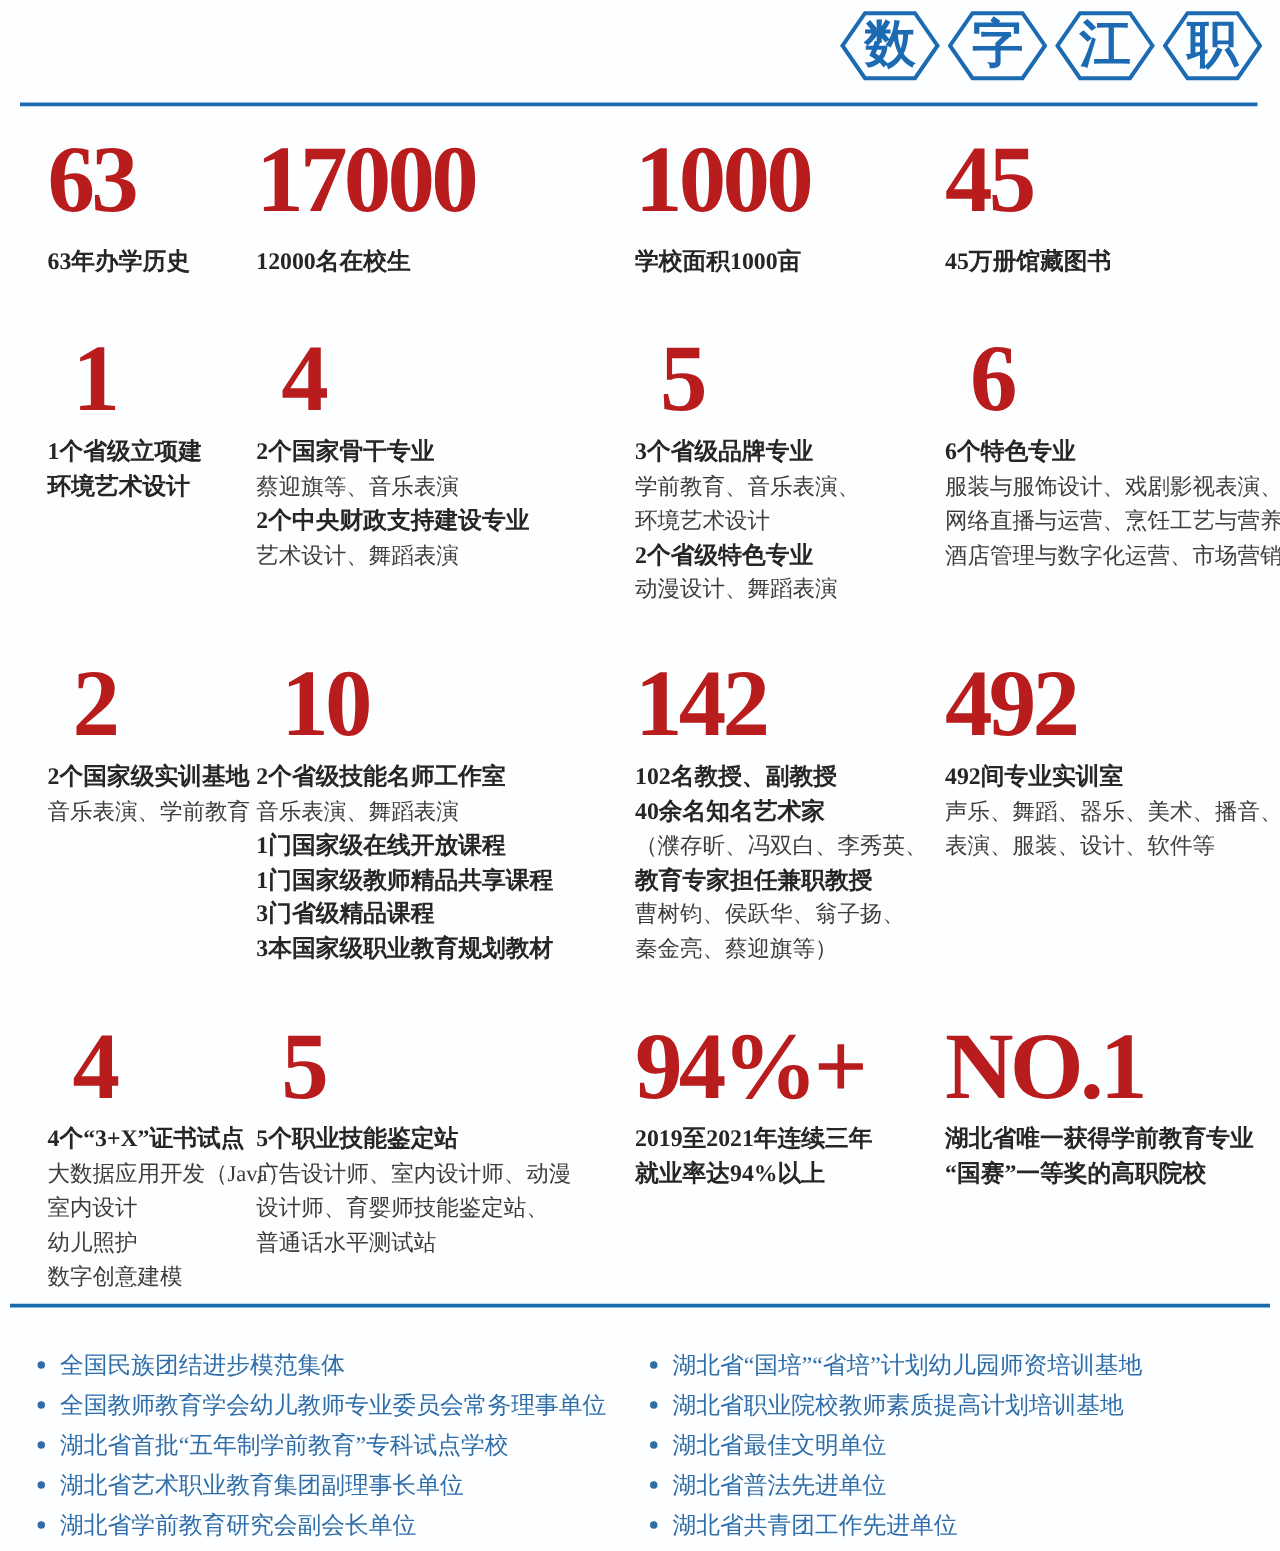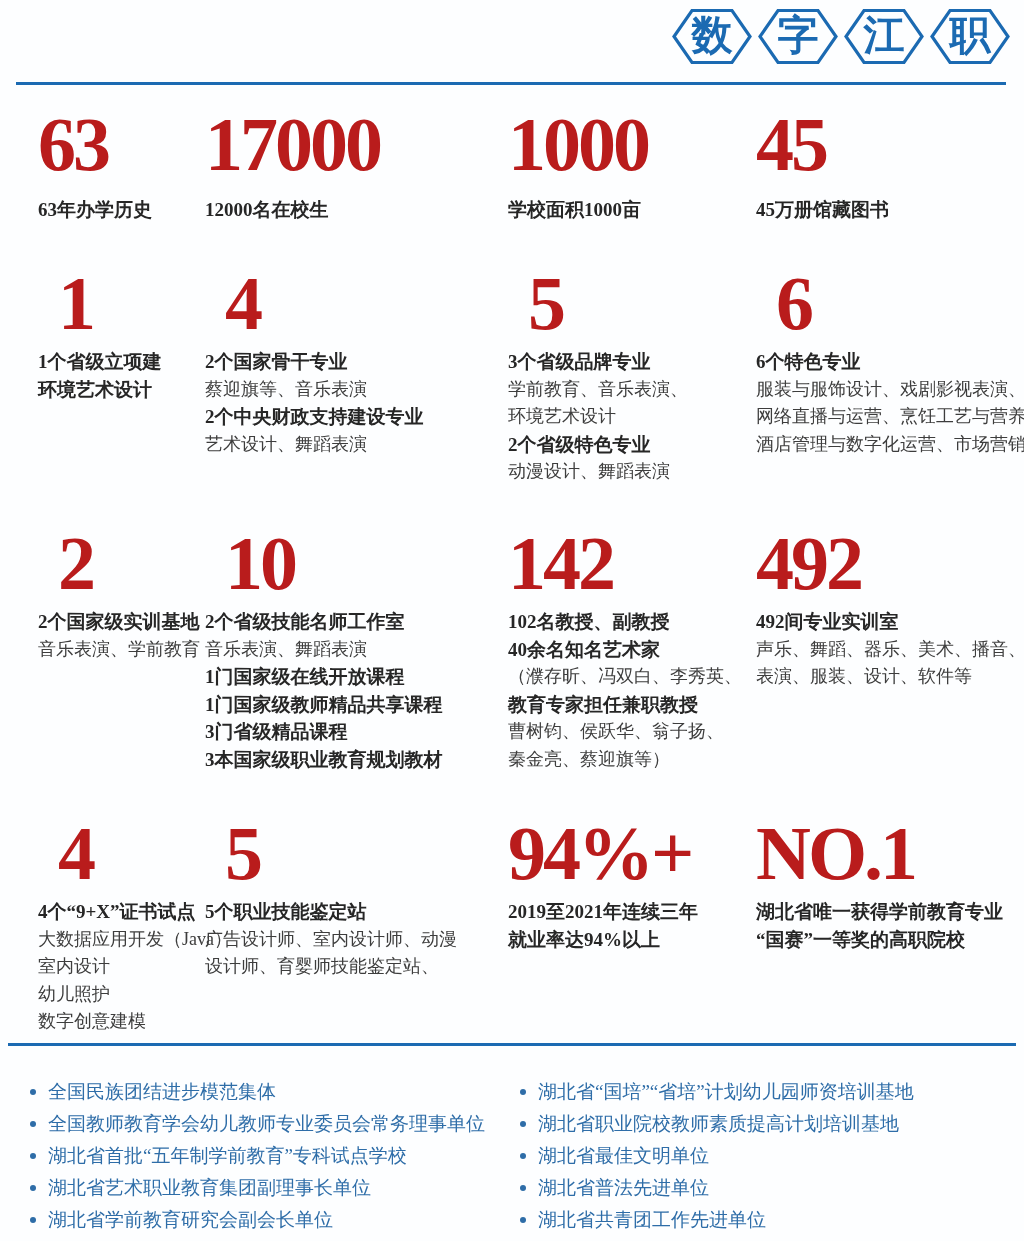--- a/index.html
+++ b/index.html
@@ -231,33 +231,34 @@
           <div class="ln">声乐、舞蹈、器乐、美术、播音、</div>
           <div class="ln">表演、服装、设计、软件等</div>
         </div>
       </div>
     </div>
 
     <div class="row row-4">
       <div class="cell">
         <div class="num ind">4</div>
         <div class="lines">
-          <div class="ln b">4个“9+X”证书试点</div>
+          <div class="ln b">4个“3+X”证书试点</div>
           <div class="ln">大数据应用开发（Java）</div>
           <div class="ln">室内设计</div>
           <div class="ln">幼儿照护</div>
           <div class="ln">数字创意建模</div>
         </div>
       </div>
       <div class="cell">
         <div class="num ind">5</div>
         <div class="lines">
           <div class="ln b">5个职业技能鉴定站</div>
           <div class="ln">广告设计师、室内设计师、动漫</div>
           <div class="ln">设计师、育婴师技能鉴定站、</div>
+          <div class="ln">普通话水平测试站</div>
         </div>
       </div>
       <div class="cell">
         <div class="num">94%+</div>
         <div class="lines">
           <div class="ln b">2019至2021年连续三年</div>
           <div class="ln b">就业率达94%以上</div>
         </div>
       </div>
       <div class="cell">

